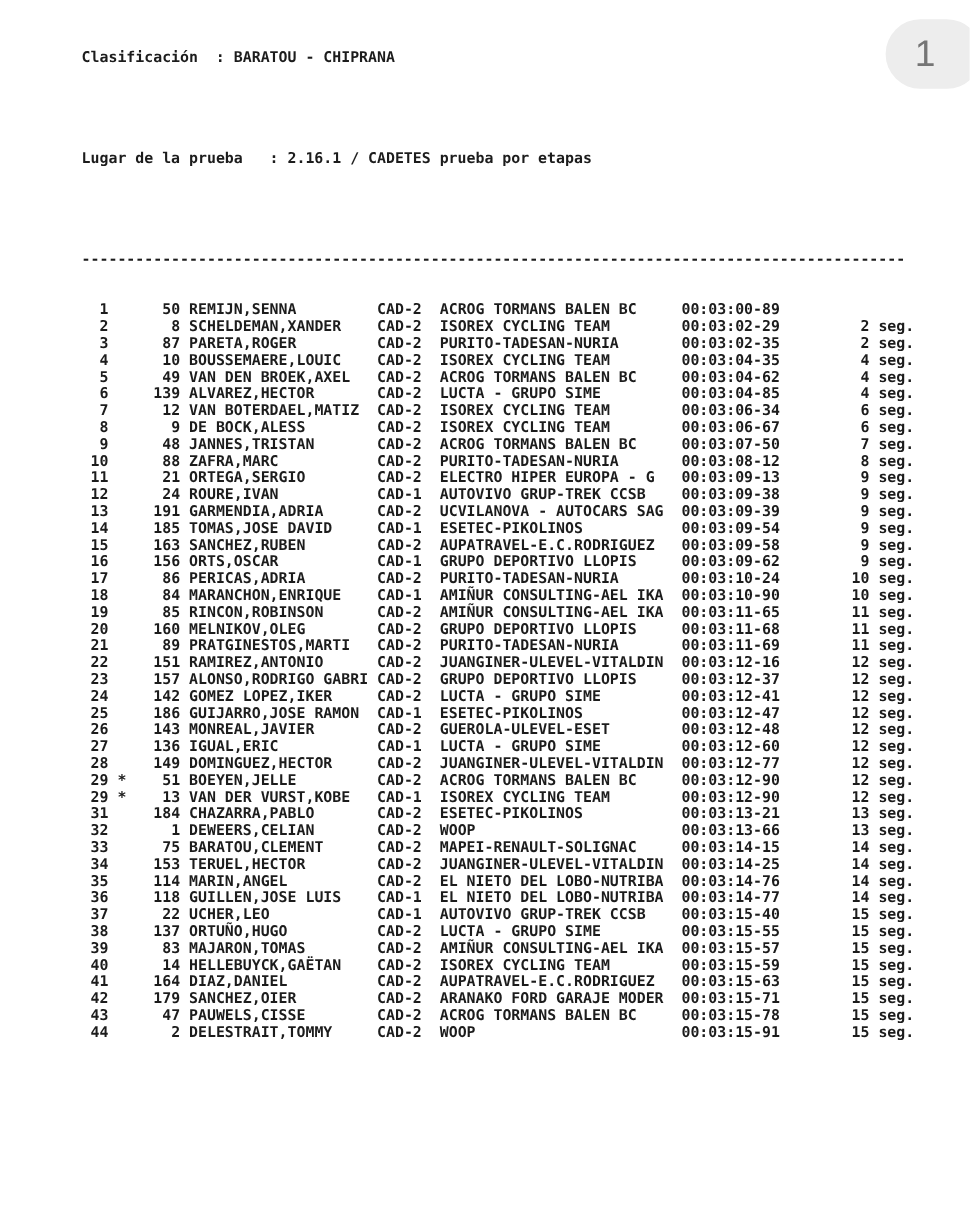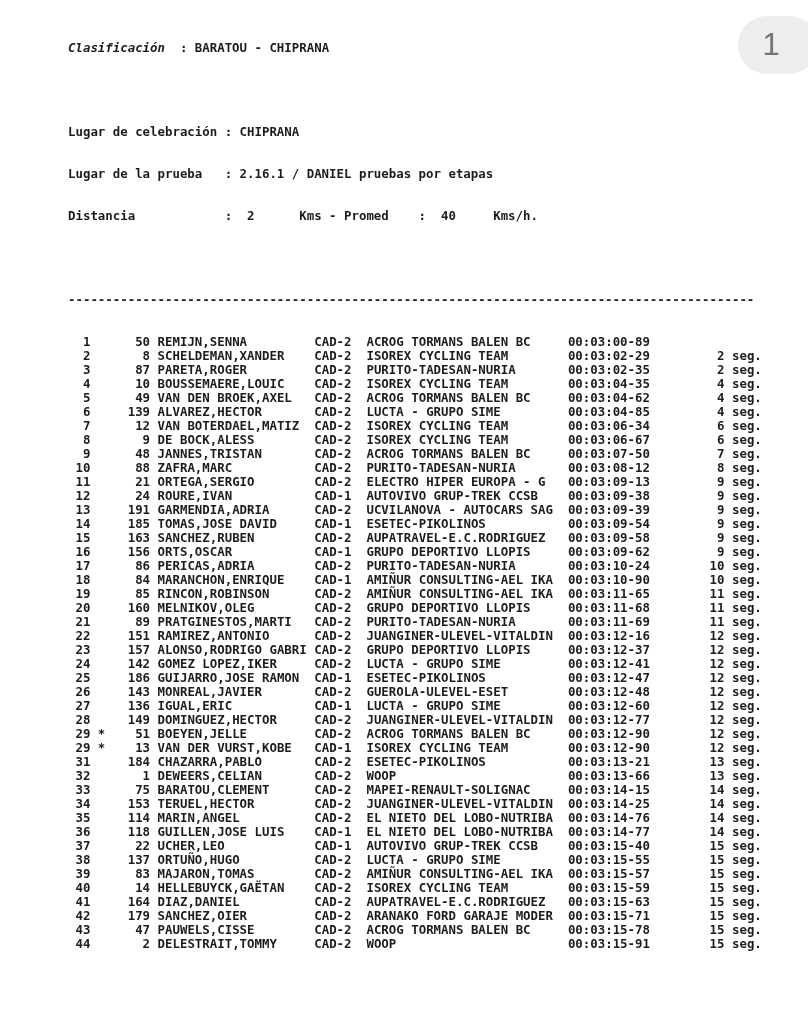--- a/index.html
+++ b/index.html
@@ -17,21 +17,21 @@
     top: 13px;
     font-family: "DejaVu Sans Mono", monospace;
     font-weight: 700;
     font-size: 12.4px;
     line-height: 14px;
     color: #1c1c1c;
     white-space: pre;
   }
   .line  { height: 14px; }
   .blank { height: 14px; }
-  .lbl15 { display: inline-block; width: 15ch; font-style: italic; }
+  .lbl15 { display: inline-block; width: 15ch; }
   .lbl21 { display: inline-block; width: 21ch; }
   .page-badge {
     position: absolute;
     top: 16px;
     right: -10px;
     width: 80px;
     height: 58px;
     border-radius: 29px;
     background: #ededed;
     display: flex;
@@ -49,19 +49,17 @@
 </head>
 <body>
 
 <div class="page-badge">
   <span>1</span>
 </div>
 
 <div class="doc">
   <div class="line"><span class="lbl15">Clasificación</span><span>: </span><span>BARATOU - CHIPRANA</span></div>
   <div class="blank"></div>
-  <div class="line"><span class="lbl21">Lugar de celebración</span><span>: </span><span>CHIPRANA</span></div>
-  <div class="line"><span class="lbl21">Lugar de la prueba</span><span>: </span><span>2.16.1 / DANIEL pruebas por etapas</span></div>
-  <div class="line"><span class="lbl21">Distancia</span><span>: </span><span> 2      Kms - Promed    :  40     Kms/h.</span></div>
+  <div class="line"><span class="lbl21">Lugar de la prueba</span><span>: </span><span>2.16.1 / CADETES prueba por etapas</span></div>
   <div class="blank"></div>
   <div class="line">--------------------------------------------------------------------------------------------</div>
   <div id="rows"><div class="line"><span>  1</span><span>  </span><span>    50</span><span> </span><span>REMIJN,SENNA        </span><span> </span><span>CAD-2</span><span>  </span><span>ACROG TORMANS BALEN BC   </span><span>  </span><span>00:03:00-89</span><span>               </span></div><div class="line"><span>  2</span><span>  </span><span>     8</span><span> </span><span>SCHELDEMAN,XANDER   </span><span> </span><span>CAD-2</span><span>  </span><span>ISOREX CYCLING TEAM      </span><span>  </span><span>00:03:02-29</span><span>         2 seg.</span></div><div class="line"><span>  3</span><span>  </span><span>    87</span><span> </span><span>PARETA,ROGER        </span><span> </span><span>CAD-2</span><span>  </span><span>PURITO-TADESAN-NURIA     </span><span>  </span><span>00:03:02-35</span><span>         2 seg.</span></div><div class="line"><span>  4</span><span>  </span><span>    10</span><span> </span><span>BOUSSEMAERE,LOUIC   </span><span> </span><span>CAD-2</span><span>  </span><span>ISOREX CYCLING TEAM      </span><span>  </span><span>00:03:04-35</span><span>         4 seg.</span></div><div class="line"><span>  5</span><span>  </span><span>    49</span><span> </span><span>VAN DEN BROEK,AXEL  </span><span> </span><span>CAD-2</span><span>  </span><span>ACROG TORMANS BALEN BC   </span><span>  </span><span>00:03:04-62</span><span>         4 seg.</span></div><div class="line"><span>  6</span><span>  </span><span>   139</span><span> </span><span>ALVAREZ,HECTOR      </span><span> </span><span>CAD-2</span><span>  </span><span>LUCTA - GRUPO SIME       </span><span>  </span><span>00:03:04-85</span><span>         4 seg.</span></div><div class="line"><span>  7</span><span>  </span><span>    12</span><span> </span><span>VAN BOTERDAEL,MATIZ </span><span> </span><span>CAD-2</span><span>  </span><span>ISOREX CYCLING TEAM      </span><span>  </span><span>00:03:06-34</span><span>         6 seg.</span></div><div class="line"><span>  8</span><span>  </span><span>     9</span><span> </span><span>DE BOCK,ALESS       </span><span> </span><span>CAD-2</span><span>  </span><span>ISOREX CYCLING TEAM      </span><span>  </span><span>00:03:06-67</span><span>         6 seg.</span></div><div class="line"><span>  9</span><span>  </span><span>    48</span><span> </span><span>JANNES,TRISTAN      </span><span> </span><span>CAD-2</span><span>  </span><span>ACROG TORMANS BALEN BC   </span><span>  </span><span>00:03:07-50</span><span>         7 seg.</span></div><div class="line"><span> 10</span><span>  </span><span>    88</span><span> </span><span>ZAFRA,MARC          </span><span> </span><span>CAD-2</span><span>  </span><span>PURITO-TADESAN-NURIA     </span><span>  </span><span>00:03:08-12</span><span>         8 seg.</span></div><div class="line"><span> 11</span><span>  </span><span>    21</span><span> </span><span>ORTEGA,SERGIO       </span><span> </span><span>CAD-2</span><span>  </span><span>ELECTRO HIPER EUROPA - G </span><span>  </span><span>00:03:09-13</span><span>         9 seg.</span></div><div class="line"><span> 12</span><span>  </span><span>    24</span><span> </span><span>ROURE,IVAN          </span><span> </span><span>CAD-1</span><span>  </span><span>AUTOVIVO GRUP-TREK CCSB  </span><span>  </span><span>00:03:09-38</span><span>         9 seg.</span></div><div class="line"><span> 13</span><span>  </span><span>   191</span><span> </span><span>GARMENDIA,ADRIA     </span><span> </span><span>CAD-2</span><span>  </span><span>UCVILANOVA - AUTOCARS SAG</span><span>  </span><span>00:03:09-39</span><span>         9 seg.</span></div><div class="line"><span> 14</span><span>  </span><span>   185</span><span> </span><span>TOMAS,JOSE DAVID    </span><span> </span><span>CAD-1</span><span>  </span><span>ESETEC-PIKOLINOS         </span><span>  </span><span>00:03:09-54</span><span>         9 seg.</span></div><div class="line"><span> 15</span><span>  </span><span>   163</span><span> </span><span>SANCHEZ,RUBEN       </span><span> </span><span>CAD-2</span><span>  </span><span>AUPATRAVEL-E.C.RODRIGUEZ </span><span>  </span><span>00:03:09-58</span><span>         9 seg.</span></div><div class="line"><span> 16</span><span>  </span><span>   156</span><span> </span><span>ORTS,OSCAR          </span><span> </span><span>CAD-1</span><span>  </span><span>GRUPO DEPORTIVO LLOPIS   </span><span>  </span><span>00:03:09-62</span><span>         9 seg.</span></div><div class="line"><span> 17</span><span>  </span><span>    86</span><span> </span><span>PERICAS,ADRIA       </span><span> </span><span>CAD-2</span><span>  </span><span>PURITO-TADESAN-NURIA     </span><span>  </span><span>00:03:10-24</span><span>        10 seg.</span></div><div class="line"><span> 18</span><span>  </span><span>    84</span><span> </span><span>MARANCHON,ENRIQUE   </span><span> </span><span>CAD-1</span><span>  </span><span>AMIÑUR CONSULTING-AEL IKA</span><span>  </span><span>00:03:10-90</span><span>        10 seg.</span></div><div class="line"><span> 19</span><span>  </span><span>    85</span><span> </span><span>RINCON,ROBINSON     </span><span> </span><span>CAD-2</span><span>  </span><span>AMIÑUR CONSULTING-AEL IKA</span><span>  </span><span>00:03:11-65</span><span>        11 seg.</span></div><div class="line"><span> 20</span><span>  </span><span>   160</span><span> </span><span>MELNIKOV,OLEG       </span><span> </span><span>CAD-2</span><span>  </span><span>GRUPO DEPORTIVO LLOPIS   </span><span>  </span><span>00:03:11-68</span><span>        11 seg.</span></div><div class="line"><span> 21</span><span>  </span><span>    89</span><span> </span><span>PRATGINESTOS,MARTI  </span><span> </span><span>CAD-2</span><span>  </span><span>PURITO-TADESAN-NURIA     </span><span>  </span><span>00:03:11-69</span><span>        11 seg.</span></div><div class="line"><span> 22</span><span>  </span><span>   151</span><span> </span><span>RAMIREZ,ANTONIO     </span><span> </span><span>CAD-2</span><span>  </span><span>JUANGINER-ULEVEL-VITALDIN</span><span>  </span><span>00:03:12-16</span><span>        12 seg.</span></div><div class="line"><span> 23</span><span>  </span><span>   157</span><span> </span><span>ALONSO,RODRIGO GABRI</span><span> </span><span>CAD-2</span><span>  </span><span>GRUPO DEPORTIVO LLOPIS   </span><span>  </span><span>00:03:12-37</span><span>        12 seg.</span></div><div class="line"><span> 24</span><span>  </span><span>   142</span><span> </span><span>GOMEZ LOPEZ,IKER    </span><span> </span><span>CAD-2</span><span>  </span><span>LUCTA - GRUPO SIME       </span><span>  </span><span>00:03:12-41</span><span>        12 seg.</span></div><div class="line"><span> 25</span><span>  </span><span>   186</span><span> </span><span>GUIJARRO,JOSE RAMON </span><span> </span><span>CAD-1</span><span>  </span><span>ESETEC-PIKOLINOS         </span><span>  </span><span>00:03:12-47</span><span>        12 seg.</span></div><div class="line"><span> 26</span><span>  </span><span>   143</span><span> </span><span>MONREAL,JAVIER      </span><span> </span><span>CAD-2</span><span>  </span><span>GUEROLA-ULEVEL-ESET      </span><span>  </span><span>00:03:12-48</span><span>        12 seg.</span></div><div class="line"><span> 27</span><span>  </span><span>   136</span><span> </span><span>IGUAL,ERIC          </span><span> </span><span>CAD-1</span><span>  </span><span>LUCTA - GRUPO SIME       </span><span>  </span><span>00:03:12-60</span><span>        12 seg.</span></div><div class="line"><span> 28</span><span>  </span><span>   149</span><span> </span><span>DOMINGUEZ,HECTOR    </span><span> </span><span>CAD-2</span><span>  </span><span>JUANGINER-ULEVEL-VITALDIN</span><span>  </span><span>00:03:12-77</span><span>        12 seg.</span></div><div class="line"><span> 29</span><span> *</span><span>    51</span><span> </span><span>BOEYEN,JELLE        </span><span> </span><span>CAD-2</span><span>  </span><span>ACROG TORMANS BALEN BC   </span><span>  </span><span>00:03:12-90</span><span>        12 seg.</span></div><div class="line"><span> 29</span><span> *</span><span>    13</span><span> </span><span>VAN DER VURST,KOBE  </span><span> </span><span>CAD-1</span><span>  </span><span>ISOREX CYCLING TEAM      </span><span>  </span><span>00:03:12-90</span><span>        12 seg.</span></div><div class="line"><span> 31</span><span>  </span><span>   184</span><span> </span><span>CHAZARRA,PABLO      </span><span> </span><span>CAD-2</span><span>  </span><span>ESETEC-PIKOLINOS         </span><span>  </span><span>00:03:13-21</span><span>        13 seg.</span></div><div class="line"><span> 32</span><span>  </span><span>     1</span><span> </span><span>DEWEERS,CELIAN      </span><span> </span><span>CAD-2</span><span>  </span><span>WOOP                     </span><span>  </span><span>00:03:13-66</span><span>        13 seg.</span></div><div class="line"><span> 33</span><span>  </span><span>    75</span><span> </span><span>BARATOU,CLEMENT     </span><span> </span><span>CAD-2</span><span>  </span><span>MAPEI-RENAULT-SOLIGNAC   </span><span>  </span><span>00:03:14-15</span><span>        14 seg.</span></div><div class="line"><span> 34</span><span>  </span><span>   153</span><span> </span><span>TERUEL,HECTOR       </span><span> </span><span>CAD-2</span><span>  </span><span>JUANGINER-ULEVEL-VITALDIN</span><span>  </span><span>00:03:14-25</span><span>        14 seg.</span></div><div class="line"><span> 35</span><span>  </span><span>   114</span><span> </span><span>MARIN,ANGEL         </span><span> </span><span>CAD-2</span><span>  </span><span>EL NIETO DEL LOBO-NUTRIBA</span><span>  </span><span>00:03:14-76</span><span>        14 seg.</span></div><div class="line"><span> 36</span><span>  </span><span>   118</span><span> </span><span>GUILLEN,JOSE LUIS   </span><span> </span><span>CAD-1</span><span>  </span><span>EL NIETO DEL LOBO-NUTRIBA</span><span>  </span><span>00:03:14-77</span><span>        14 seg.</span></div><div class="line"><span> 37</span><span>  </span><span>    22</span><span> </span><span>UCHER,LEO           </span><span> </span><span>CAD-1</span><span>  </span><span>AUTOVIVO GRUP-TREK CCSB  </span><span>  </span><span>00:03:15-40</span><span>        15 seg.</span></div><div class="line"><span> 38</span><span>  </span><span>   137</span><span> </span><span>ORTUÑO,HUGO         </span><span> </span><span>CAD-2</span><span>  </span><span>LUCTA - GRUPO SIME       </span><span>  </span><span>00:03:15-55</span><span>        15 seg.</span></div><div class="line"><span> 39</span><span>  </span><span>    83</span><span> </span><span>MAJARON,TOMAS       </span><span> </span><span>CAD-2</span><span>  </span><span>AMIÑUR CONSULTING-AEL IKA</span><span>  </span><span>00:03:15-57</span><span>        15 seg.</span></div><div class="line"><span> 40</span><span>  </span><span>    14</span><span> </span><span>HELLEBUYCK,GAËTAN   </span><span> </span><span>CAD-2</span><span>  </span><span>ISOREX CYCLING TEAM      </span><span>  </span><span>00:03:15-59</span><span>        15 seg.</span></div><div class="line"><span> 41</span><span>  </span><span>   164</span><span> </span><span>DIAZ,DANIEL         </span><span> </span><span>CAD-2</span><span>  </span><span>AUPATRAVEL-E.C.RODRIGUEZ </span><span>  </span><span>00:03:15-63</span><span>        15 seg.</span></div><div class="line"><span> 42</span><span>  </span><span>   179</span><span> </span><span>SANCHEZ,OIER        </span><span> </span><span>CAD-2</span><span>  </span><span>ARANAKO FORD GARAJE MODER</span><span>  </span><span>00:03:15-71</span><span>        15 seg.</span></div><div class="line"><span> 43</span><span>  </span><span>    47</span><span> </span><span>PAUWELS,CISSE       </span><span> </span><span>CAD-2</span><span>  </span><span>ACROG TORMANS BALEN BC   </span><span>  </span><span>00:03:15-78</span><span>        15 seg.</span></div><div class="line"><span> 44</span><span>  </span><span>     2</span><span> </span><span>DELESTRAIT,TOMMY    </span><span> </span><span>CAD-2</span><span>  </span><span>WOOP                     </span><span>  </span><span>00:03:15-91</span><span>        15 seg.</span></div></div>
 </div>
 
 </body></html>

